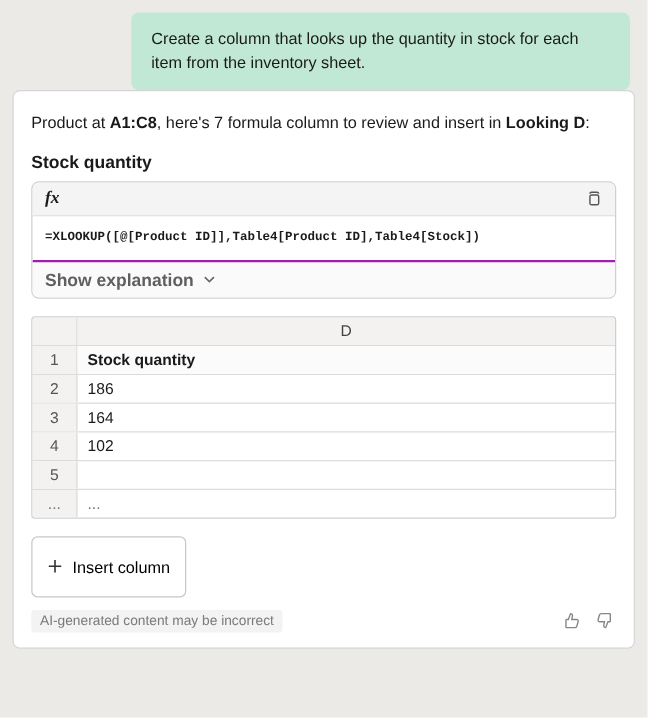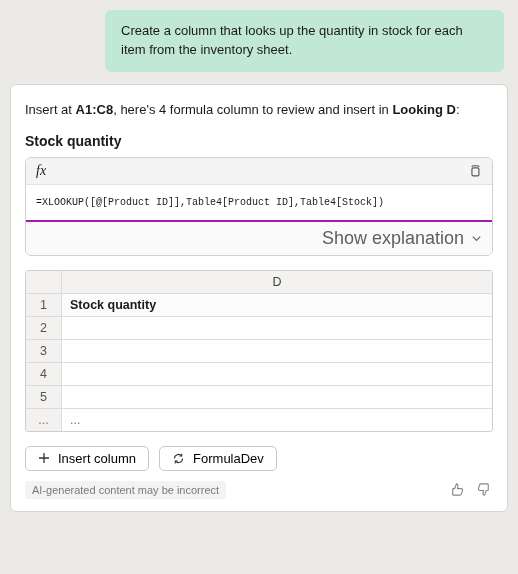--- a/index.html
+++ b/index.html
@@ -12,38 +12,38 @@
     font-size: 13px;
     color: #1a1a1a;
     padding: 10px;
   }
   .prompt-bubble {
     background: #c1e8d5;
     border-radius: 6px;
     padding: 12px 16px;
     margin-left: 95px;
     margin-right: 4px;
-    margin-bottom: 12px;
     line-height: 1.45;
     color: #1a1a1a;
   }
   .card {
     background: #fff;
     border: 1px solid #d6d6d6;
     border-radius: 6px;
     padding: 14px 14px 12px 14px;
   }
   .intro-line { margin: 2px 0 14px 0; line-height: 1.4; }
   .intro-line b { font-weight: 700; }
   .section-title { font-weight: 700; font-size: 14px; margin: 0 0 8px 0; }
   .desc { margin: 0 0 12px 0; line-height: 1.45; }
   .formula-box {
     border: 1px solid #d0d0d0;
     border-radius: 6px;
     overflow: hidden;
+    font-weight: bold;
   }
   .fx-bar {
     display: flex;
     align-items: center;
     justify-content: space-between;
     padding: 5px 10px;
     background: #f4f4f4;
     border-bottom: 1px solid #e3e3e3;
   }
   .fx-label { font-style: italic; font-family: "Segoe UI", serif; font-size: 14px; }
@@ -51,27 +51,26 @@
   .formula-body {
     padding: 12px 10px;
     font-family: Consolas, "Courier New", monospace;
     font-size: 10px;
     white-space: nowrap;
     overflow-x: auto;
     border-bottom: 2px solid #a21caf;
   }
   .formula-foot {
     display: flex;
-    justify-content: flex-end;
     align-items: center;
     gap: 6px;
     padding: 6px 10px;
     background: #fafafa;
     color: #5f5f5f;
-    font-size: 18px;
+    font-size: 14px;
     cursor: pointer;
   }
   .chev { width:12px; height:12px; display:flex; align-items:center; justify-content:center; }
 
   .preview-table {
     margin-top: 14px;
     border: 1px solid #cfcfcf;
     border-radius: 3px;
     overflow: hidden;
     font-size: 12.5px;
@@ -101,21 +100,21 @@
     gap:10px;
     margin-top: 14px;
   }
   .btn {
     display:inline-flex;
     align-items:center;
     gap:8px;
     border:1px solid #c8c8c8;
     background:#fff;
     border-radius:5px;
-    padding: 4px 12px;
+    padding: 16px 12px;
     font-size: 13px;
     cursor:pointer;
   }
   .btn-icon { display:flex; align-items:center; }
 
   .disclaimer-row {
     display:flex;
     align-items:center;
     justify-content:space-between;
     margin-top:10px;
@@ -134,21 +133,21 @@
 </head>
 <body>
 
 <div class="prompt-bubble">
   <span>Create a column that looks up the quantity in stock for each item from the inventory sheet.</span>
 </div>
 
 <div class="card">
 
   <p class="intro-line">
-    <span>Insert at </span><b>A1:C8</b><span>, here's 4 formula column to review and insert in </span><b>Looking D</b><span>:</span>
+    <span>Product at </span><b>A1:C8</b><span>, here's 7 formula column to review and insert in </span><b>Looking D</b><span>:</span>
   </p>
 
   <p class="section-title">Stock quantity</p>
 
 
   <div class="formula-box">
     <div class="fx-bar">
       <span class="fx-label">fx</span>
       <span class="copy-icon">
         <svg width="14" height="14" viewBox="0 0 16 16" fill="none" stroke="#555" stroke-width="1.3">
@@ -172,55 +171,47 @@
     <div class="pt-row pt-head">
       <div class="pt-rownum"></div>
       <div class="pt-cell">D</div>
     </div>
     <div class="pt-row pt-title">
       <div class="pt-rownum">1</div>
       <div class="pt-cell">Stock quantity</div>
     </div>
     <div class="pt-row">
       <div class="pt-rownum">2</div>
+      <div class="pt-cell">186</div>
     </div>
     <div class="pt-row">
       <div class="pt-rownum">3</div>
+      <div class="pt-cell">164</div>
     </div>
     <div class="pt-row">
       <div class="pt-rownum">4</div>
+      <div class="pt-cell">102</div>
     </div>
     <div class="pt-row">
       <div class="pt-rownum">5</div>
     </div>
     <div class="pt-row pt-ell">
       <div class="pt-rownum">...</div>
       <div class="pt-cell">...</div>
     </div>
   </div>
 
   <div class="card-footer">
     <button class="btn">
       <span class="btn-icon">
         <svg width="12" height="12" viewBox="0 0 12 12" stroke="#333" stroke-width="1.3">
             <path d="M6 1v10M1 6h10"></path>
           </svg>
       </span>
       <span>Insert column</span>
-    </button>
-    <button class="btn">
-      <span class="btn-icon">
-        <svg width="13" height="13" viewBox="0 0 16 16" fill="none" stroke="#333" stroke-width="1.3">
-          <path d="M3 8a5 5 0 0 1 9-3"></path>
-            <path d="M12 2v3h-3"></path>
-          <path d="M13 8a5 5 0 0 1-9 3"></path>
-            <path d="M4 14v-3h3"></path>
-        </svg>
-      </span>
-      <span>FormulaDev</span>
     </button>
   </div>
 
   <div class="disclaimer-row">
     <span class="disclaimer">AI-generated content may be incorrect</span>
     <span class="feedback">
       <span class="fb-btn">
         <svg width="15" height="15" viewBox="0 0 16 16" fill="none" stroke="#555" stroke-width="1.2">
           <path d="M4 14V7"></path>
             <path d="M4 7h2l2-5c1 0 2 1 1.5 2.5L9 7h4a1.5 1.5 0 0 1 1.4 2l-1.2 4a1.5 1.5 0 0 1-1.4 1H4"></path>

